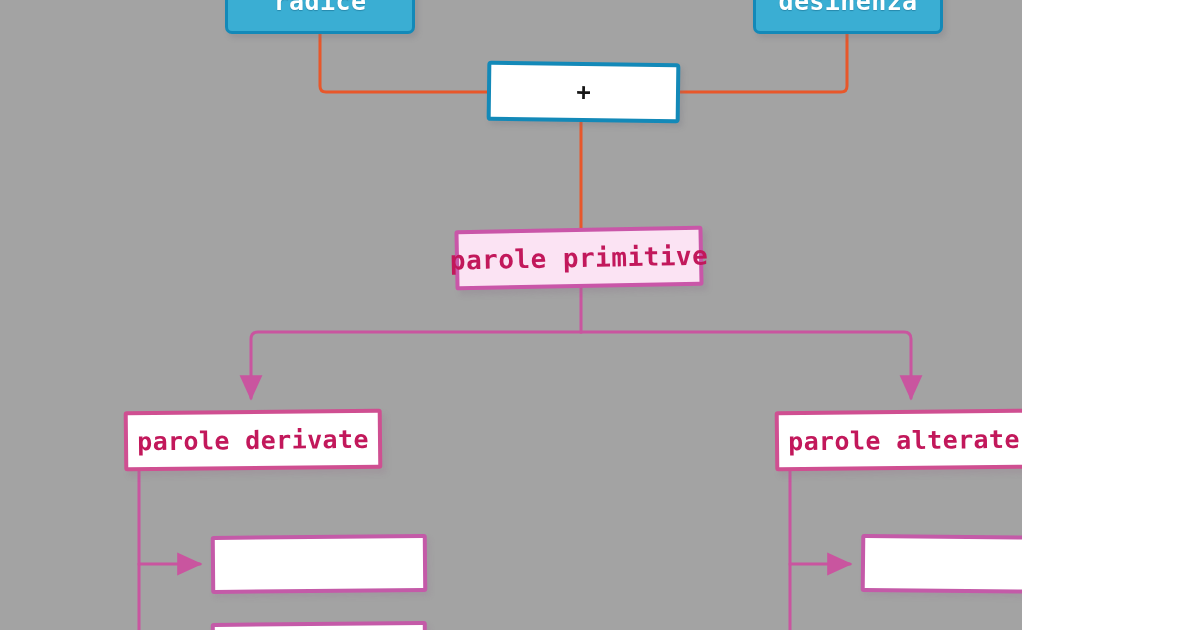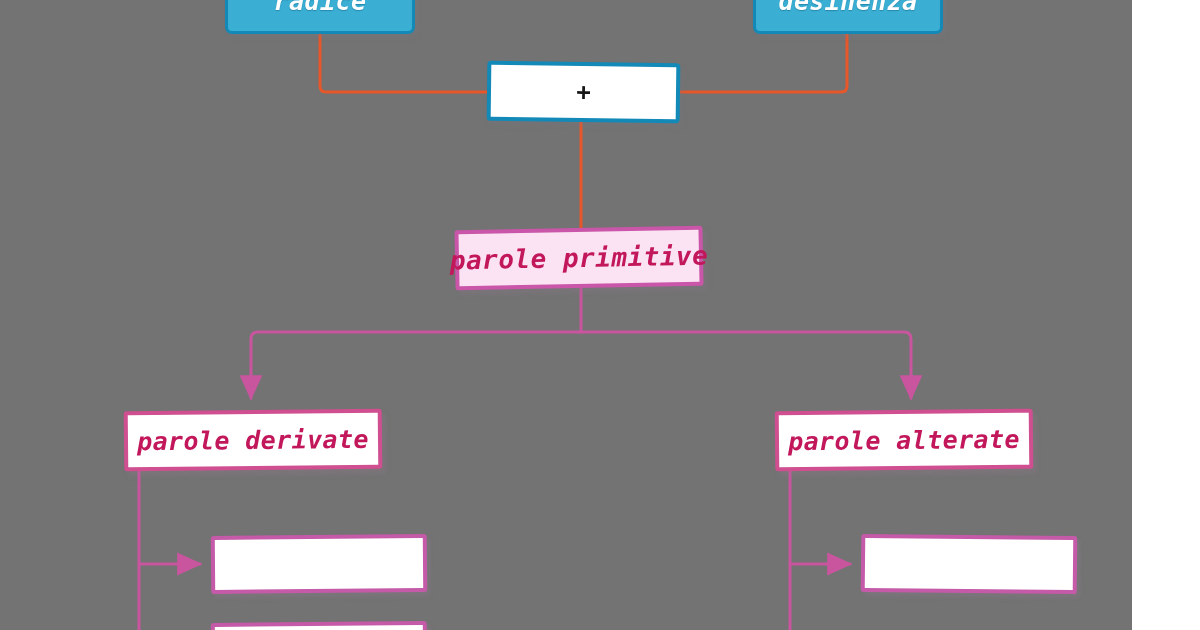--- a/index.html
+++ b/index.html
@@ -10,25 +10,24 @@
   }
   body {
     width: 1200px;
     height: 630px;
     overflow: hidden;
     font-family: "DejaVu Sans Mono", "Liberation Mono", monospace;
     position: relative;
   }
   #canvas {
     position: relative;
-    width: 1132px;
+    width: 1022px;
     height: 630px;
-    background: #737373;
+    background: #a3a3a3;
     overflow: hidden;
-    font-style: italic;
   }
   #wires {
     position: absolute;
     left: 0;
     top: 0;
     width: 1200px;
     height: 630px;
     pointer-events: none;
   }
 

